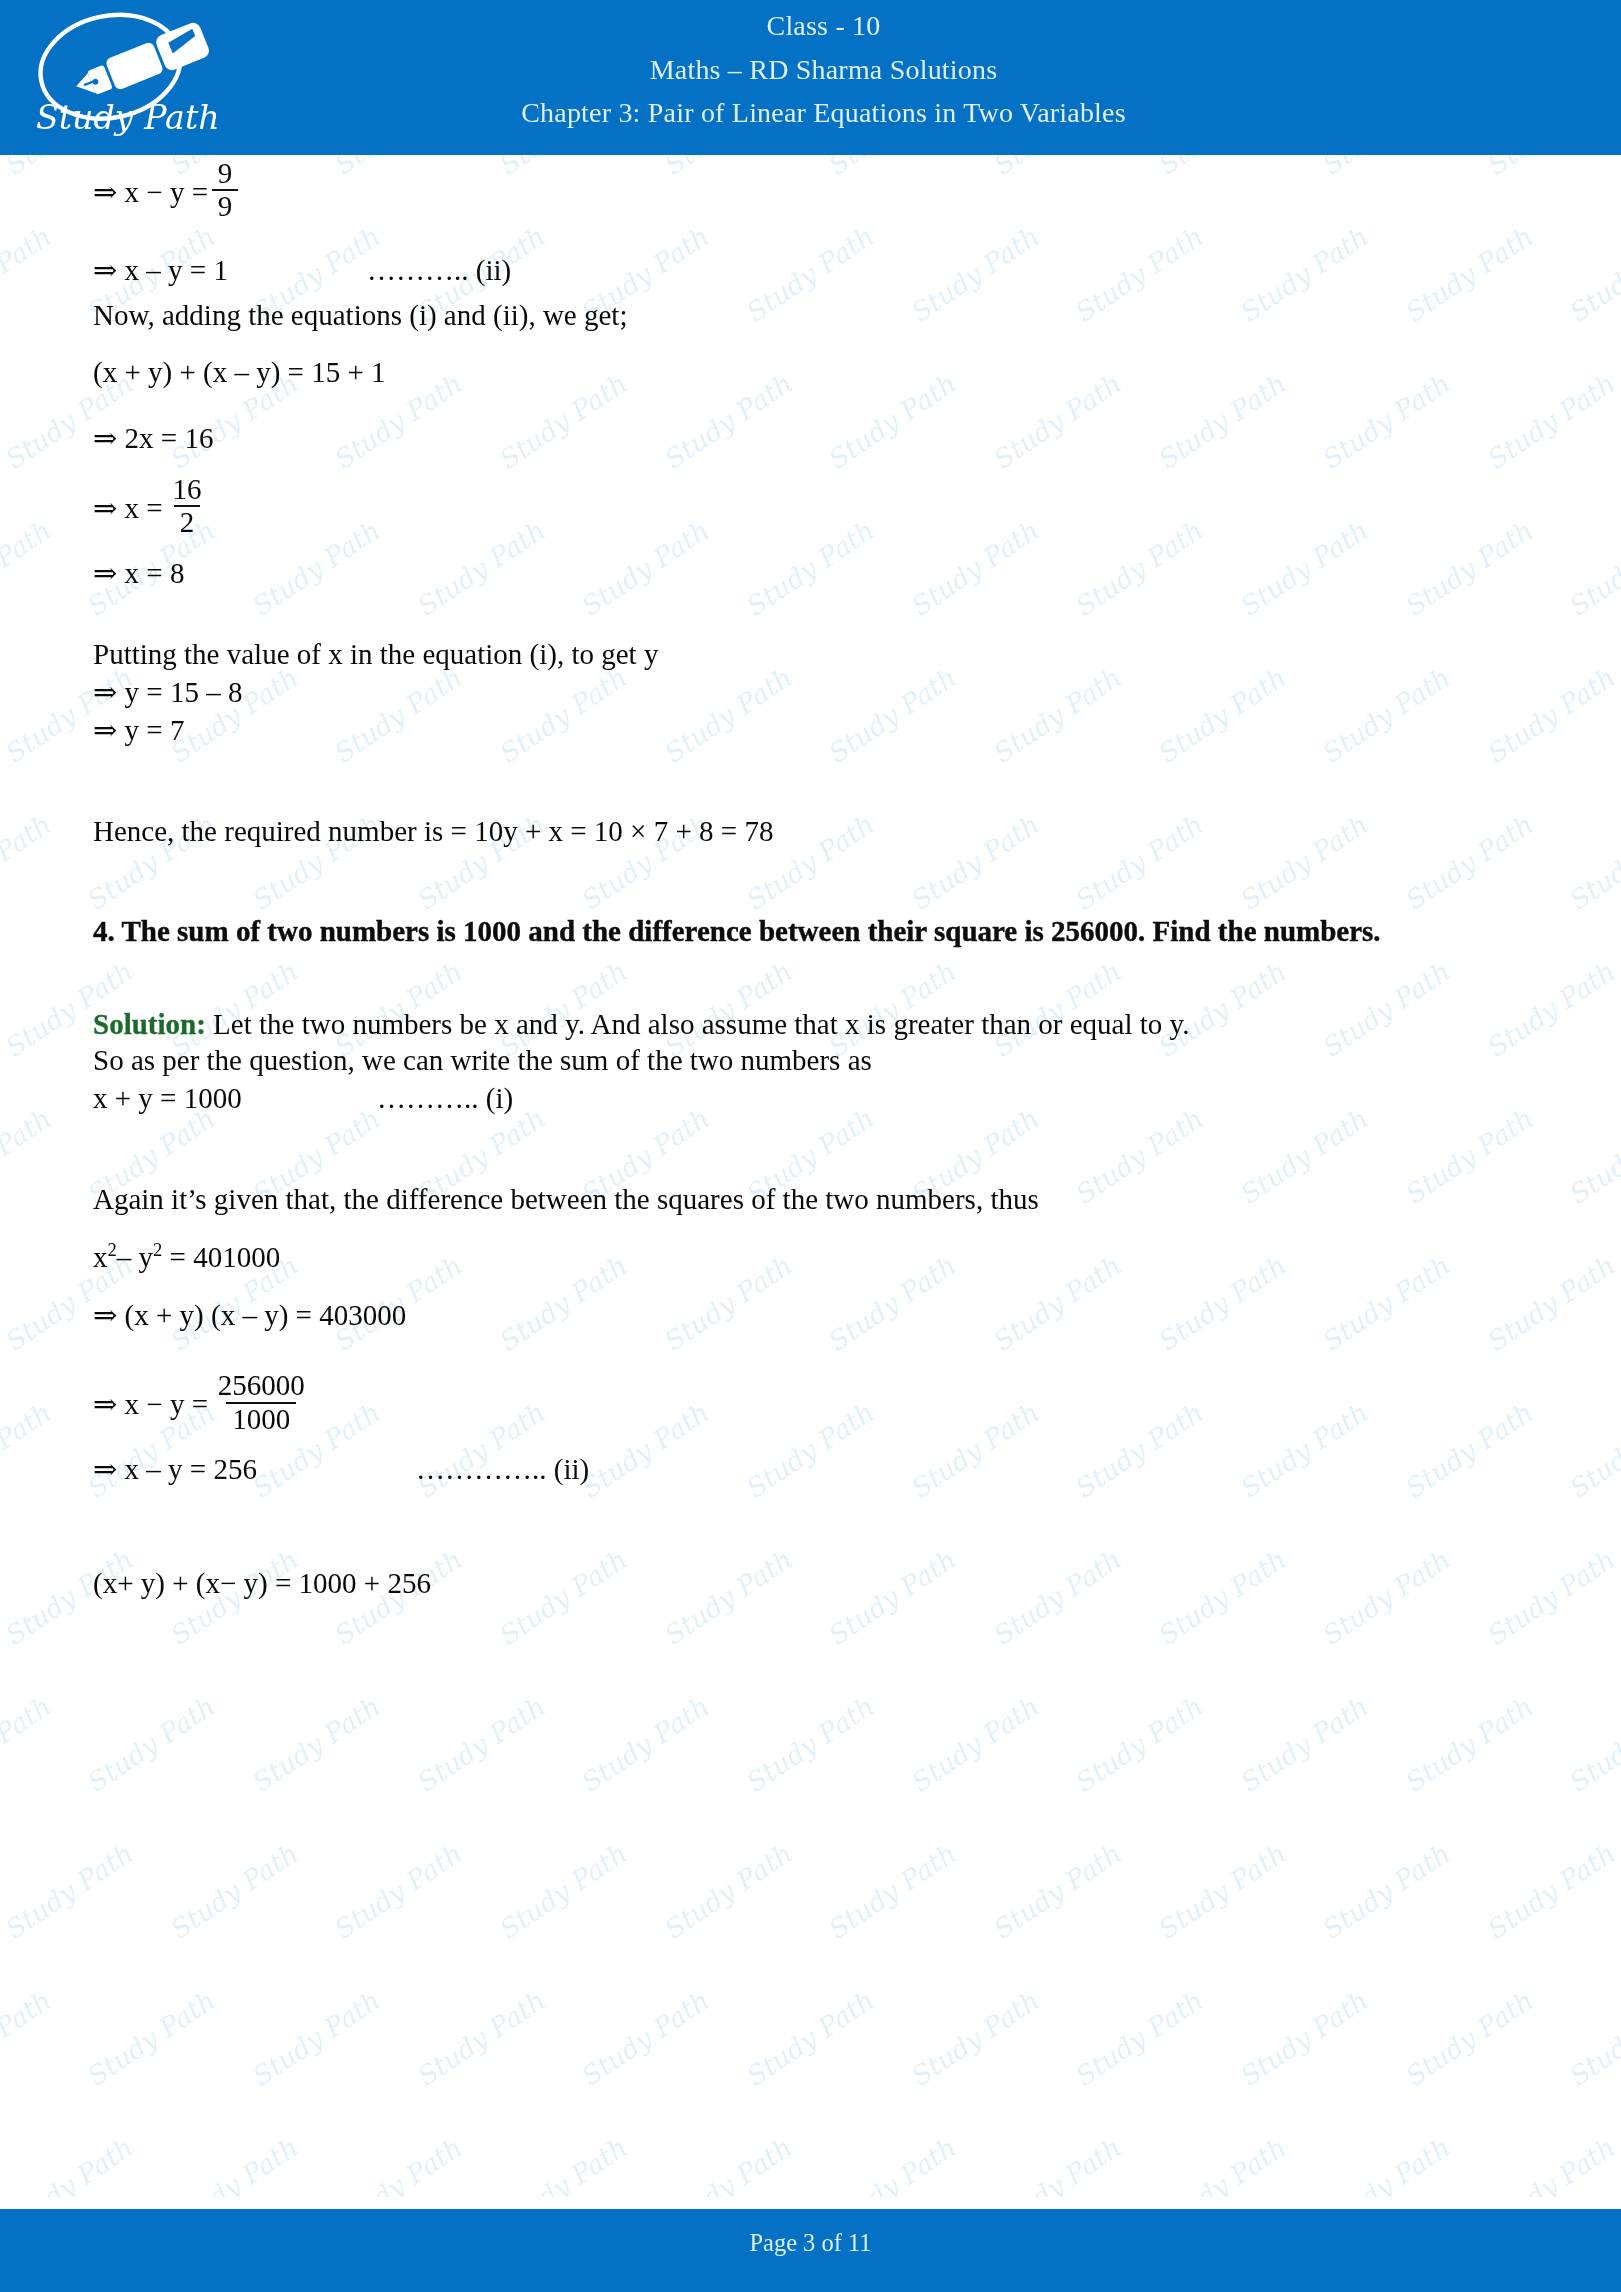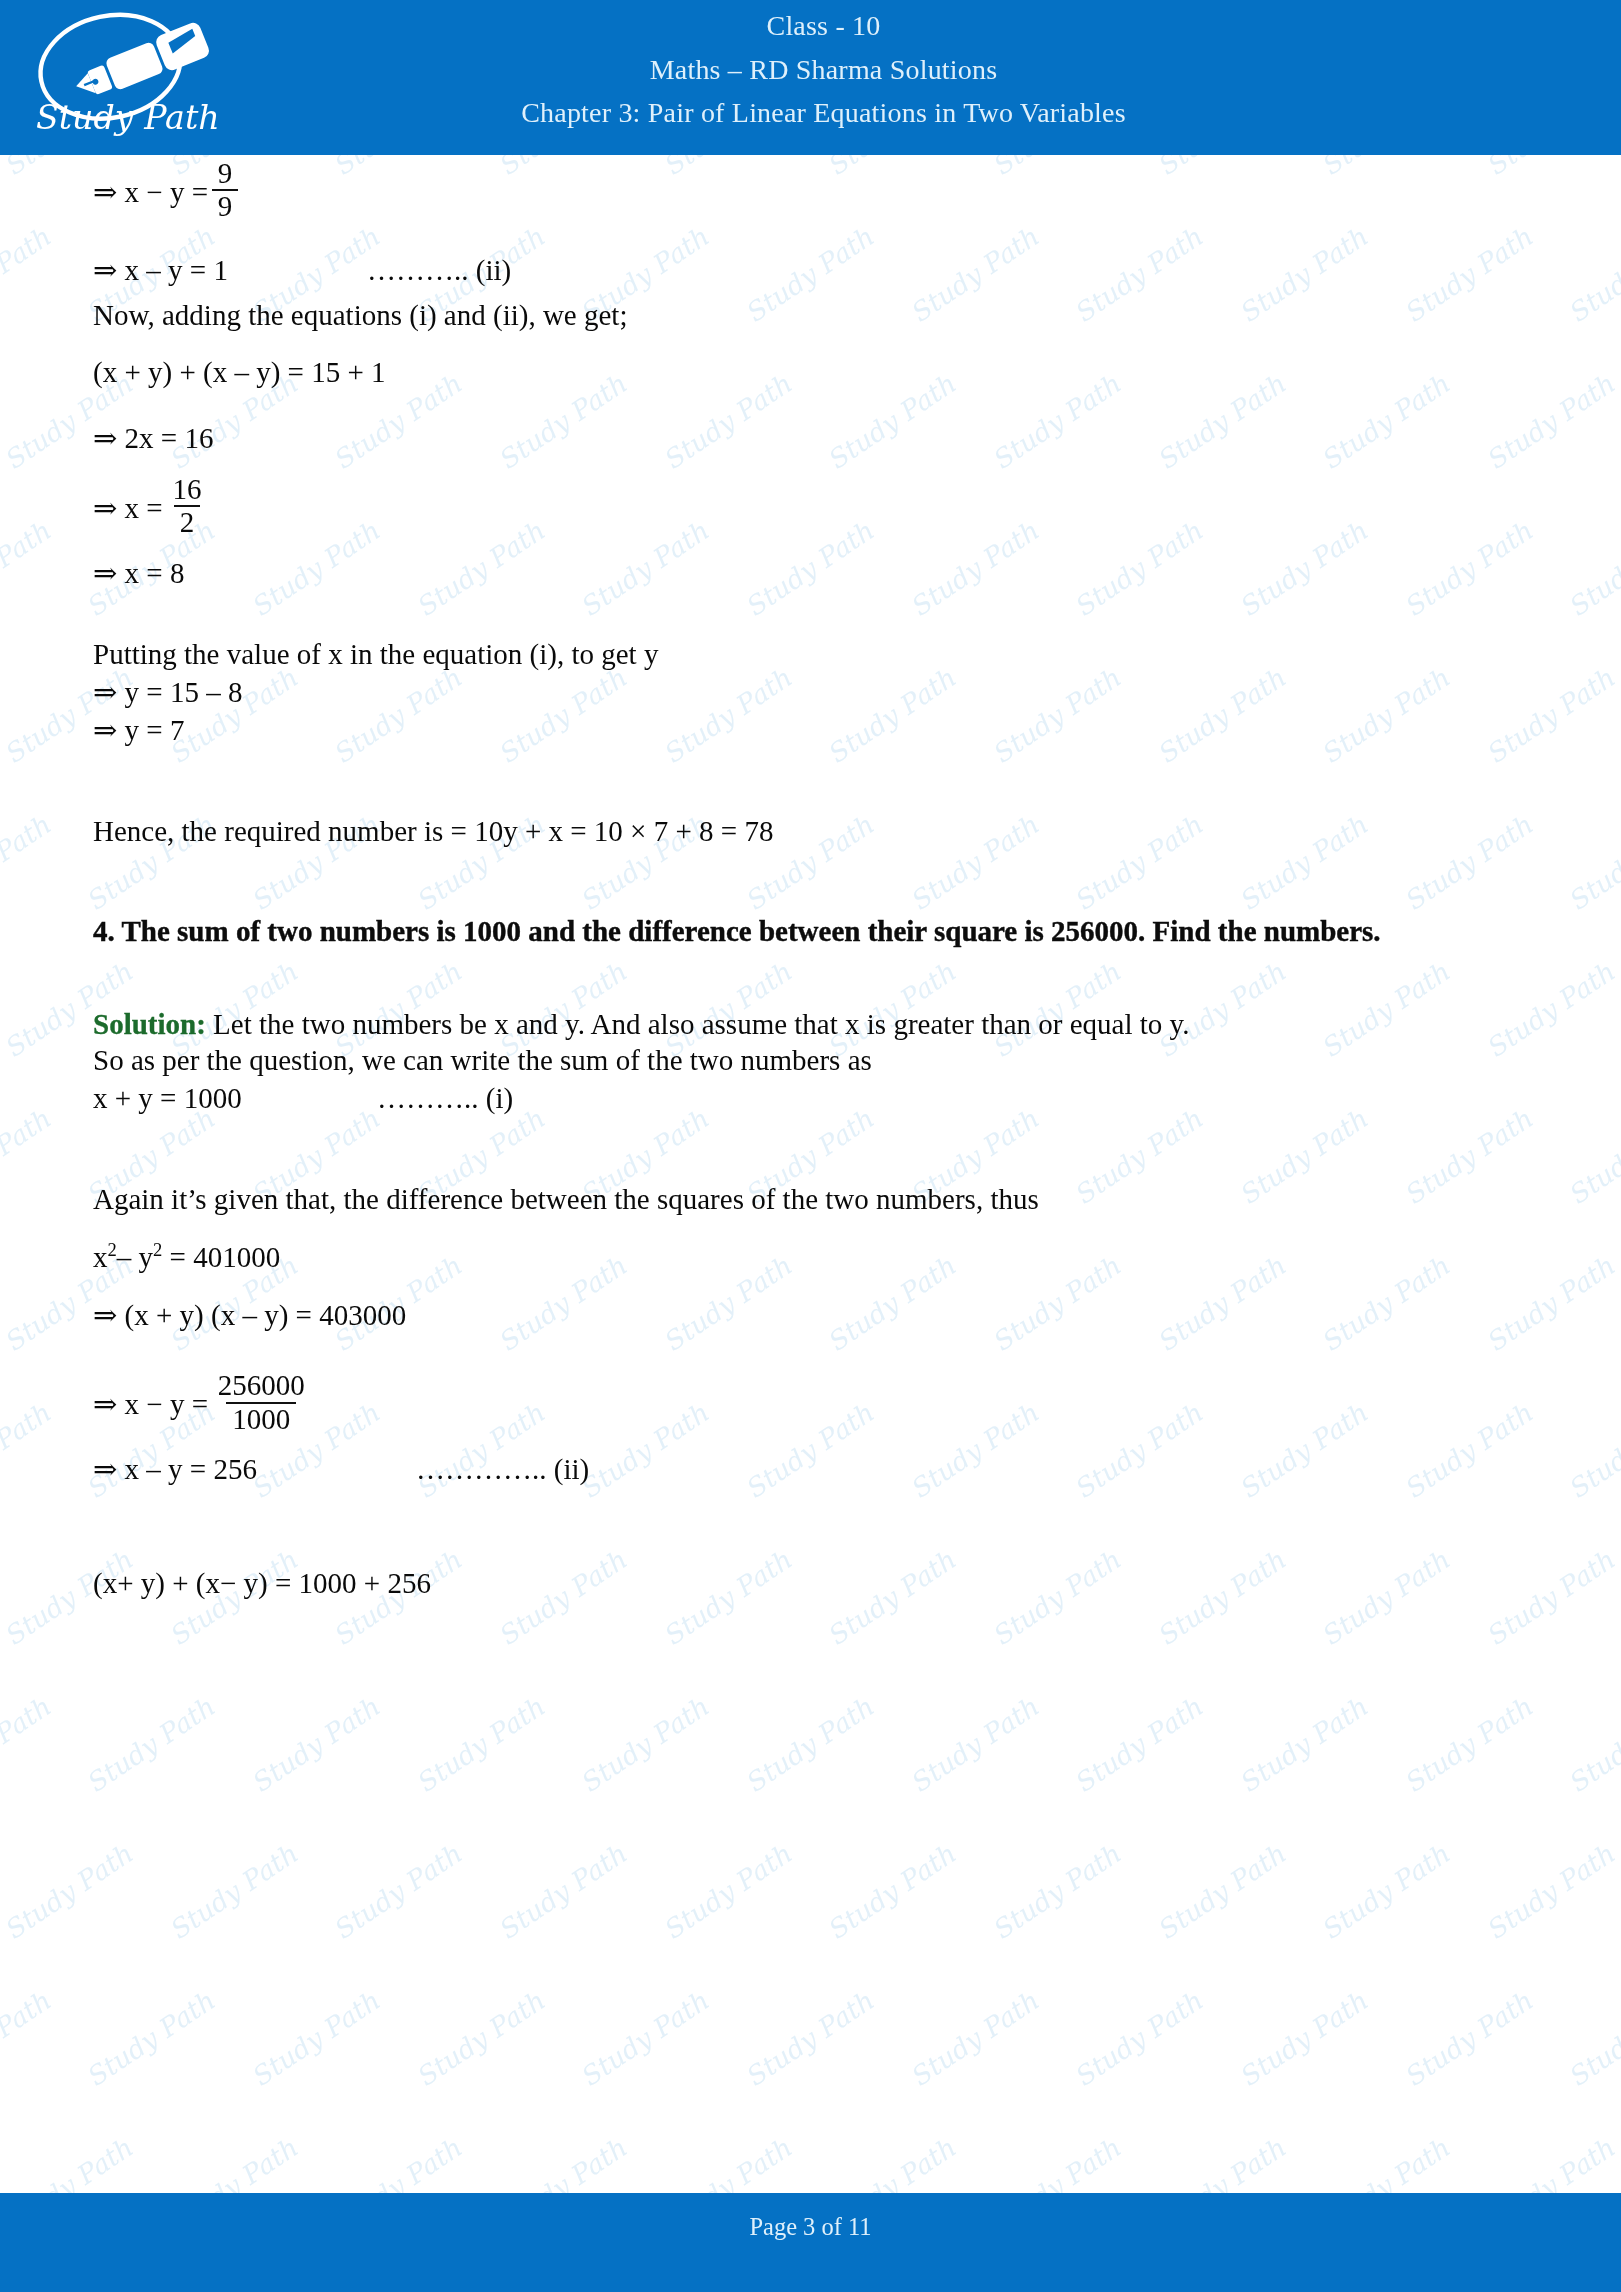--- a/index.html
+++ b/index.html
@@ -56,21 +56,21 @@
     height: 139px;
   }
   .logo svg { display: block; }
 
   
   .footer {
     position: absolute;
     left: 0;
     bottom: 0;
     width: 1621px;
-    height: 100px;
+    height: 84px;
     background: #0571c4;
     z-index: 5;
   }
   .footer-text {
     position: absolute;
     left: 0; top: 19.6px;
     width: 1621px;
     text-align: center;
     color: #dff0fb;
     font-size: 24.5px;

